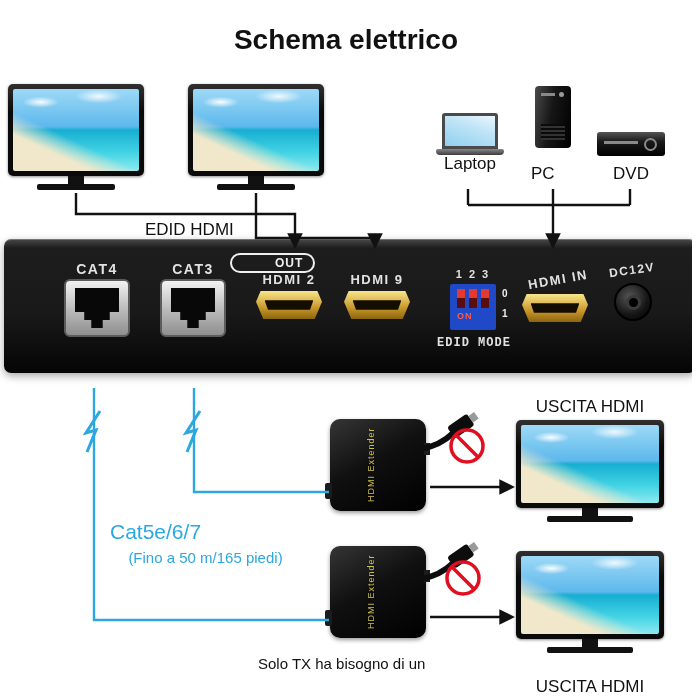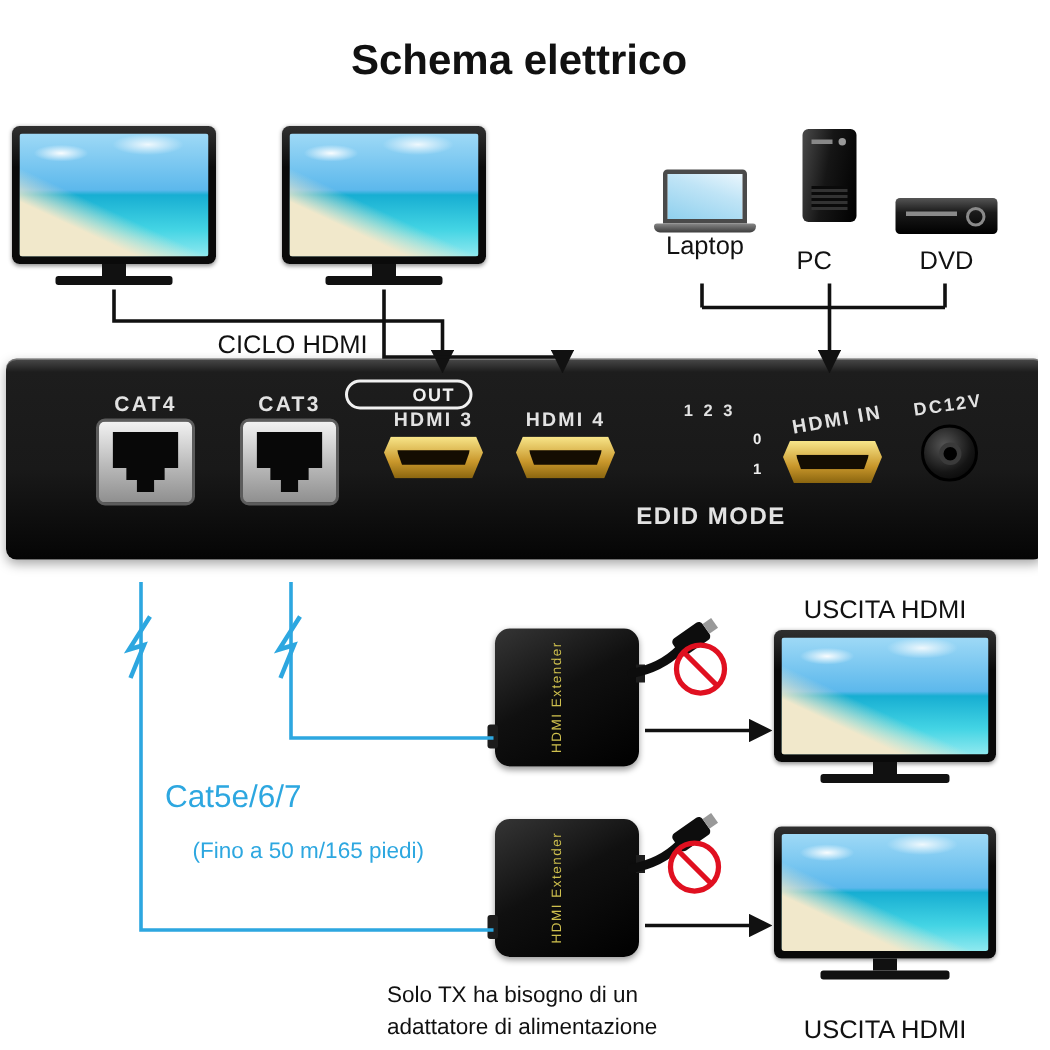--- a/index.html
+++ b/index.html
@@ -78,21 +78,21 @@
     box-shadow:0 2px 4px rgba(0,0,0,.4); }
   .rx-text { position:absolute; left:36px; top:8px; bottom:8px; color:#cfc04e; font-size:9px;
     writing-mode:vertical-rl; transform:rotate(180deg); text-align:center; letter-spacing:1px; }
   .rx-port-left { position:absolute; left:-5px; bottom:12px; width:7px; height:16px; background:#1c1c1c; border-radius:2px; }
   .rx-port-right { position:absolute; right:-4px; top:24px; width:6px; height:12px; background:#1c1c1c; }
 
   
   .cable-type { position:absolute; left:110px; top:520px; width:190px; 
     font-size:21px; color:var(--cable-blue,#2da7e0); z-index:0; }
   .cable-length { position:absolute; left:88px; top:549px; width:235px; text-align:center;
-    font-size:15px; color:var(--cable-blue,#2da7e0); z-index:0;margin-top:10px; }
+    font-size:15px; color:var(--cable-blue,#2da7e0); z-index:0; }
   .uscita { position:absolute; width:148px; text-align:center; font-size:17px; color:#111; z-index:0; }
   .note { position:absolute; left:258px; top:653px; width:240px; text-align:left;
     font-size:15px; line-height:1.4; color:#111; z-index:0; }
 
   
   .wires { position:absolute; left:0; top:0; z-index:2; pointer-events:none; }
   .wire-black { fill:none; stroke:var(--arrow-black,#111); stroke-width:2.4; }
   .wire-cyan { fill:none; stroke:var(--cable-blue,#2da7e0); stroke-width:2.4; }
   .bolt { fill:none; stroke:var(--cable-blue,#2da7e0); stroke-width:3; }
   .cable { fill:none; stroke:#0d0d0d; stroke-width:6; stroke-linecap:round; }
@@ -113,21 +113,21 @@
     <div class="tv-base"></div>
   </div>
   <div class="tv" style="left:188px; top:84px;">
     <div class="tv-frame" style="width:136px; height:92px;">
       <div class="tv-screen"></div>
     </div>
     <div class="tv-neck"></div>
     <div class="tv-base"></div>
   </div>
 
-  <div class="dlabel" style="left:145px; top:220px;">CICLO HDMI</div>
+  <div class="dlabel" style="left:145px; top:220px;">EDID HDMI</div>
 
   <div class="src" style="left:436px; top:113px;">
     <div class="laptop-screen"></div>
     <div class="laptop-base"></div>
   </div>
   <div class="src" style="left:535px; top:86px;">
     <div class="pc-tower">
         <div class="pc-grill"></div>
       </div>
   </div>
@@ -142,35 +142,43 @@
     <div class="plabel" style="left:58px; top:22px; width:70px;">CAT4</div>
     <div class="plabel" style="left:154px; top:22px; width:70px;">CAT3</div>
     <div class="rj45" style="left:60px; top:40px;">
         <div class="rj45-hole"></div>
       </div>
     <div class="rj45" style="left:156px; top:40px;">
         <div class="rj45-hole"></div>
       </div>
     <div class="out-pill" style="left:226px; top:14px;padding-left:43px;">OUT</div>
 
-    <div class="plabel" style="left:245px; top:33px; width:80px; font-size:13px;">HDMI 3</div>
+    <div class="plabel" style="left:245px; top:33px; width:80px; font-size:13px;">HDMI 2</div>
     <div class="hdmi" style="left:252px; top:52px;">
         <div class="hdmi-slot"></div>
       </div>
-    <div class="plabel" style="left:333px; top:33px; width:80px; font-size:13px;">HDMI 4</div>
+    <div class="plabel" style="left:333px; top:33px; width:80px; font-size:13px;">HDMI 9</div>
     <div class="hdmi" style="left:340px; top:52px;">
         <div class="hdmi-slot"></div>
       </div>
 
     <div class="plabel" style="left:443px; top:29px; width:52px; font-size:11px; letter-spacing:2px;">1 2 3</div>
+    <div class="dip-block" style="left:446px; top:45px;">
+      <div class="dip-switches">
+          <span></span>
+          <span></span>
+          <span></span>
+        </div>
+      <div class="dip-on">ON</div>
+    </div>
     <div class="dip-01" style="left:498px; top:49px;">
       <span>0</span>
       <span>1</span>
     </div>
-    <div class="plabel" style="left:420px; top:97px; width:100px; font-size:16px; letter-spacing:1px;">EDID MODE</div>
+    <div class="plabel" style="left:420px; top:97px; width:100px; font-size:12px; letter-spacing:1px;font-family:Liberation Mono, monospace;">EDID MODE</div>
 
     <div class="plabel" style="left:514px; top:33px; width:80px; font-size:13px; transform:rotate(-10deg);">HDMI IN</div>
     <div class="hdmi" style="left:518px; top:55px;">
         <div class="hdmi-slot"></div>
       </div>
 
     <div class="plabel" style="left:600px; top:24px; width:56px; font-size:12px; transform:rotate(-8deg);">DC12V</div>
     <div class="dc-jack" style="left:610px; top:44px;">
         <div class="dc-pin"></div>
       </div>
@@ -206,21 +214,20 @@
     <div class="tv-frame" style="width:148px; height:88px;">
       <div class="tv-screen"></div>
     </div>
     <div class="tv-neck"></div>
     <div class="tv-base"></div>
   </div>
   <div class="uscita" style="left:516px; top:677px;">USCITA HDMI</div>
 
   <div class="note">
     <span>Solo TX ha bisogno di un</span><br>
-    <span>adattatore di alimentazione</span>
   </div>
 
   <svg class="wires" width="700" height="700" viewBox="0 0 700 700">
     <defs>
       <marker id="arrB" viewBox="0 0 10 10" refX="7.5" refY="5" markerWidth="6.5" markerHeight="6.5" orient="auto-start-reverse">
         <path d="M0,0 L10,5 L0,10 Z" fill="#111"></path>
       </marker>
     </defs>
 
     <path class="wire-black" d="M76,193 V214 H295 V245" marker-end="url(#arrB)"></path>

